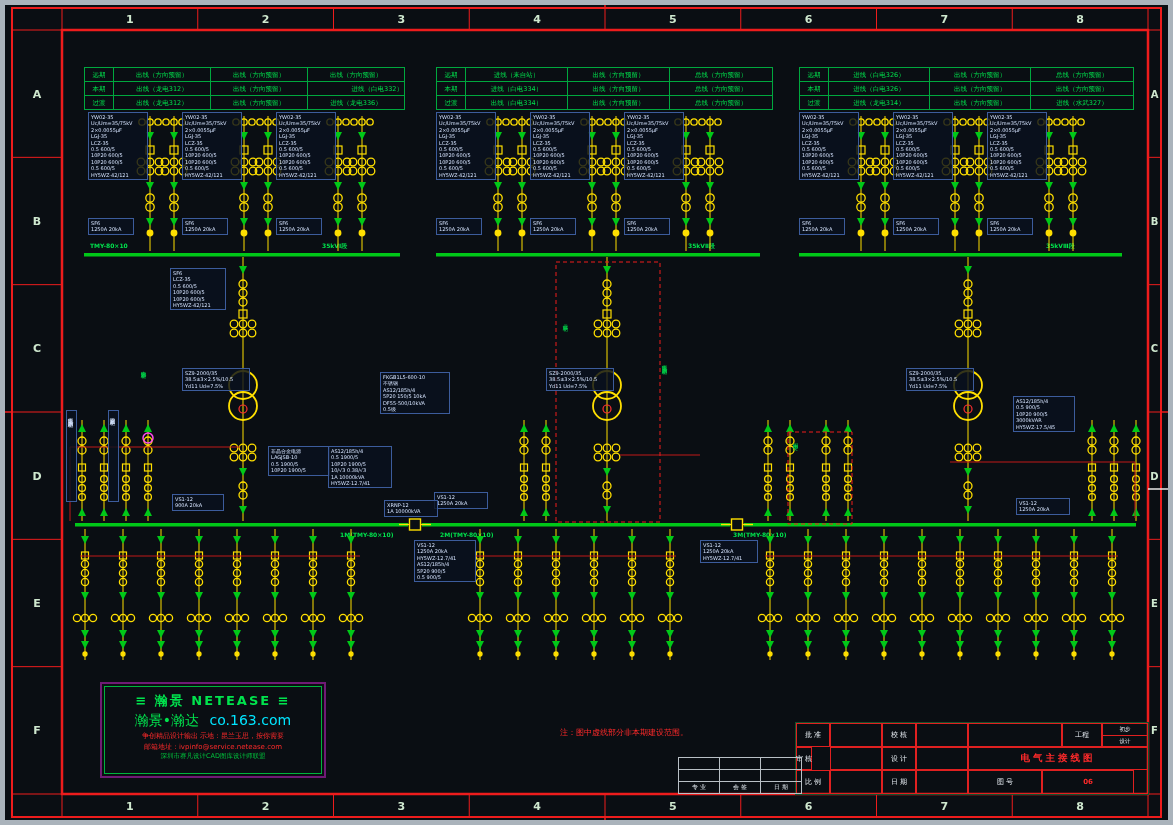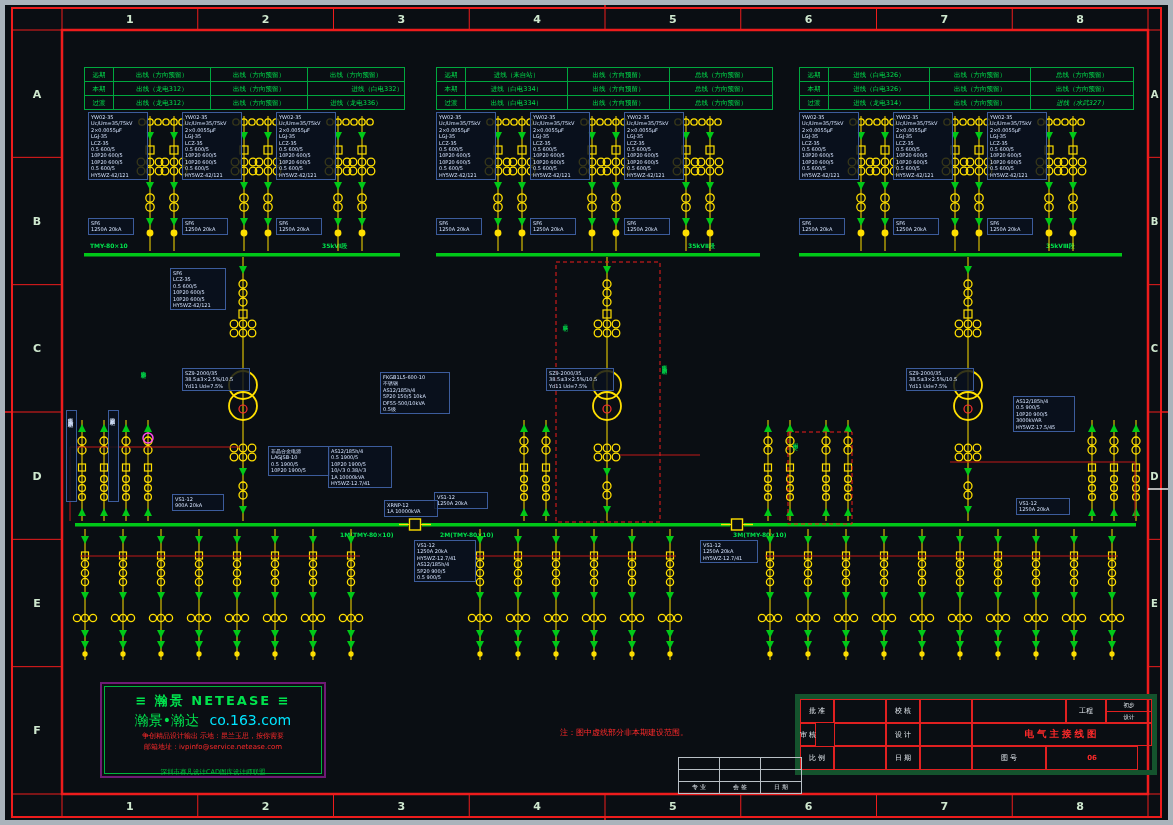--- a/index.html
+++ b/index.html
@@ -17,22 +17,22 @@
   .gtbl td{border:1px solid #00a83e;color:#00e34d;font-size:6.5px;line-height:8px;
            padding:0 1px;text-align:center;white-space:nowrap;height:13px}
   .note{position:absolute;left:560px;top:727px;width:190px;color:#ff2a2a;font-size:8px;z-index:4}
   .logo{position:absolute;left:100px;top:682px;width:222px;height:92px;border:2px solid #701a75;z-index:4}
   .logo-in{position:absolute;inset:2px;border:1px solid #00b33c;text-align:center}
   .logo-title{margin-top:5px;font-size:13px;font-weight:bold;color:#00e34d;letter-spacing:2px}
   .logo-sub{margin-top:2px;font-size:14px;font-weight:normal}
   .logo-sub .brand{color:#00e34d}
   .logo-sub .site{color:#00e5ff;margin-left:6px}
   .logo-red{margin-top:2px;font-size:7px;color:#ff2a2a;line-height:9px}
-  .logo-green{margin-top:16px;font-size:6.5px;color:#00c33c}
-  .tb{position:absolute;left:795px;top:694px;width:352px;height:71px;z-index:4;border:5px solid #14532d}
+  .logo-green{margin-top:0;font-size:6.5px;color:#00c33c}
+  .tb{position:absolute;left:795px;top:722px;width:352px;height:71px;z-index:4;border:1px solid #14532d}
   .tbc{position:absolute;border:1px solid #e02020;color:#e8eef4;font-size:7px;display:flex;
        align-items:center;justify-content:center;box-sizing:border-box;white-space:nowrap}
   .tbc.red{color:#ff2a2a;font-weight:bold}
   .tbc.title{font-size:9.5px;letter-spacing:3px}
   .stage{flex-direction:column;font-size:5.5px;padding:0}
   .stage div{width:100%;text-align:center;line-height:11px}
   .stage div:first-child{border-bottom:1px solid #e02020}
   #sig{position:absolute;left:678px;top:757px;z-index:4}
   .stbl{border-collapse:collapse}
   .stbl td{border:1px solid #b9c0c6;color:#dfe6ec;font-size:6px;width:40px;height:11px;text-align:center;padding:0}
@@ -1357,21 +1357,21 @@
         <tr>
           <td style="width: 26px;">本期</td>
           <td style="width: 98px;">进线（白电326）</td>
           <td style="width: 98px;">出线（方向预留）</td>
           <td style="width: 100px;">出线（方向预留）</td>
         </tr>
         <tr>
           <td style="width: 26px;">过渡</td>
           <td style="width: 98px;">进线（龙电314）</td>
           <td style="width: 98px;">出线（方向预留）</td>
-          <td style="width: 100px; font-style: italic;">进线（水武327）</td>
+          <td style="width: 100px;">进线（水武327）</td>
         </tr>
       </tbody>
     </table>
   </div>
 
 <div class="logo">
   <div class="logo-in">
     <div class="logo-title">≡ 瀚景  NETEASE ≡</div>
     <div class="logo-sub">
       <span class="brand">瀚景•瀚达</span>

